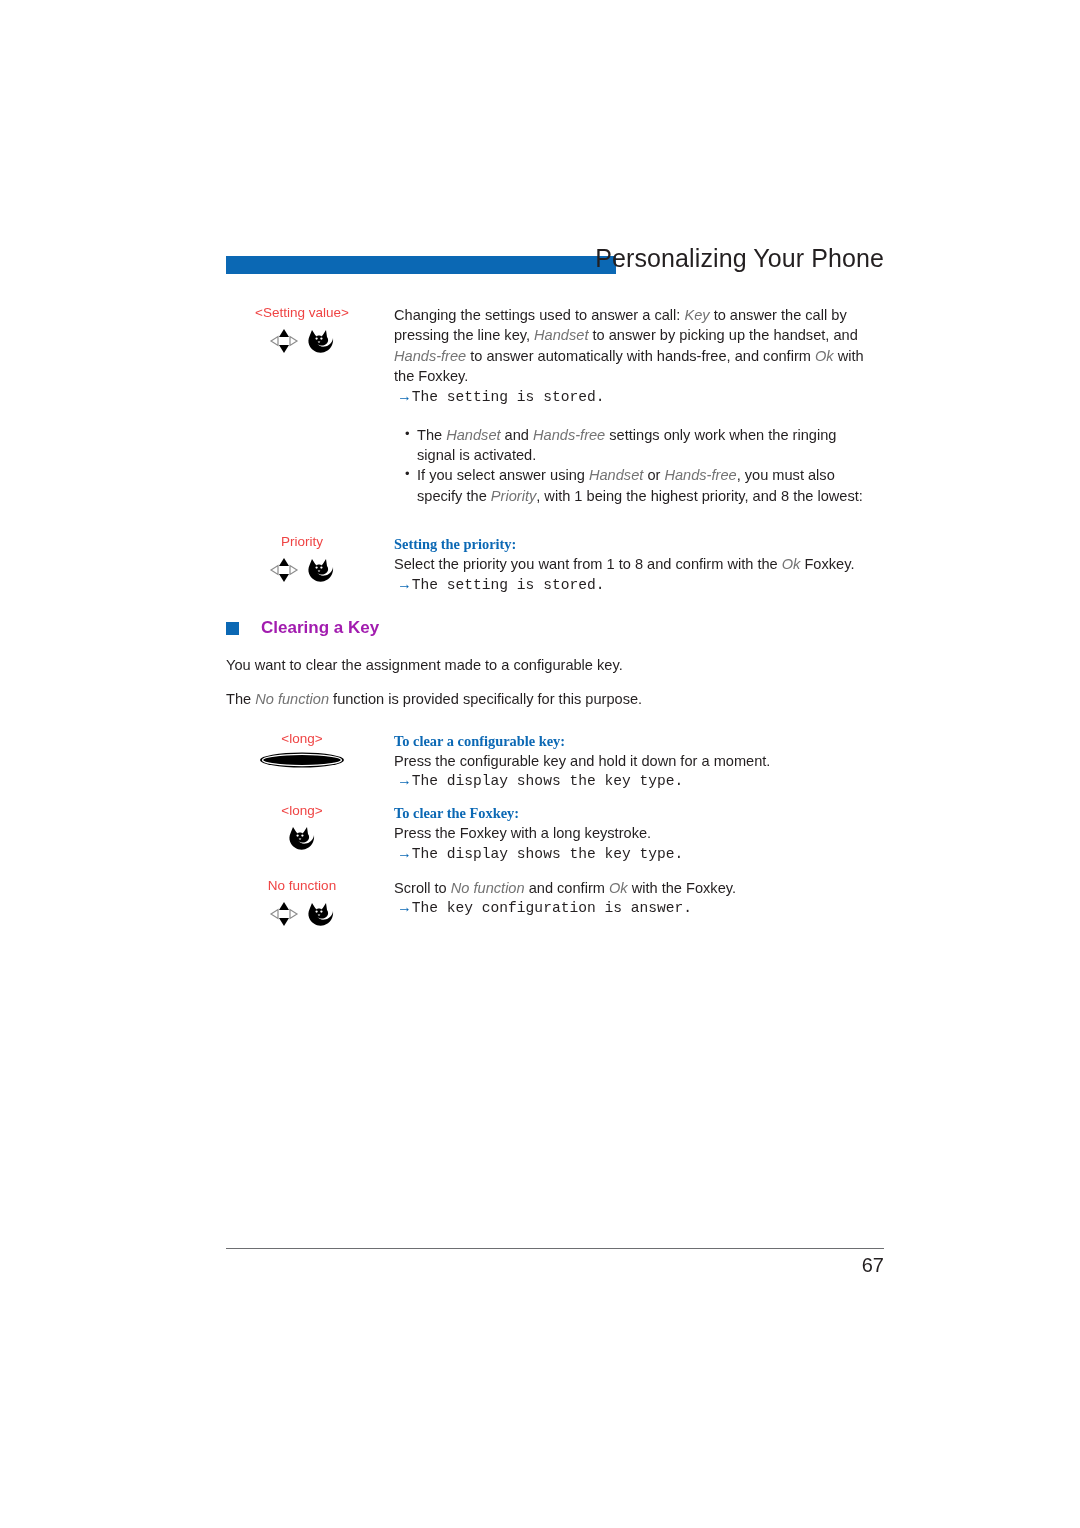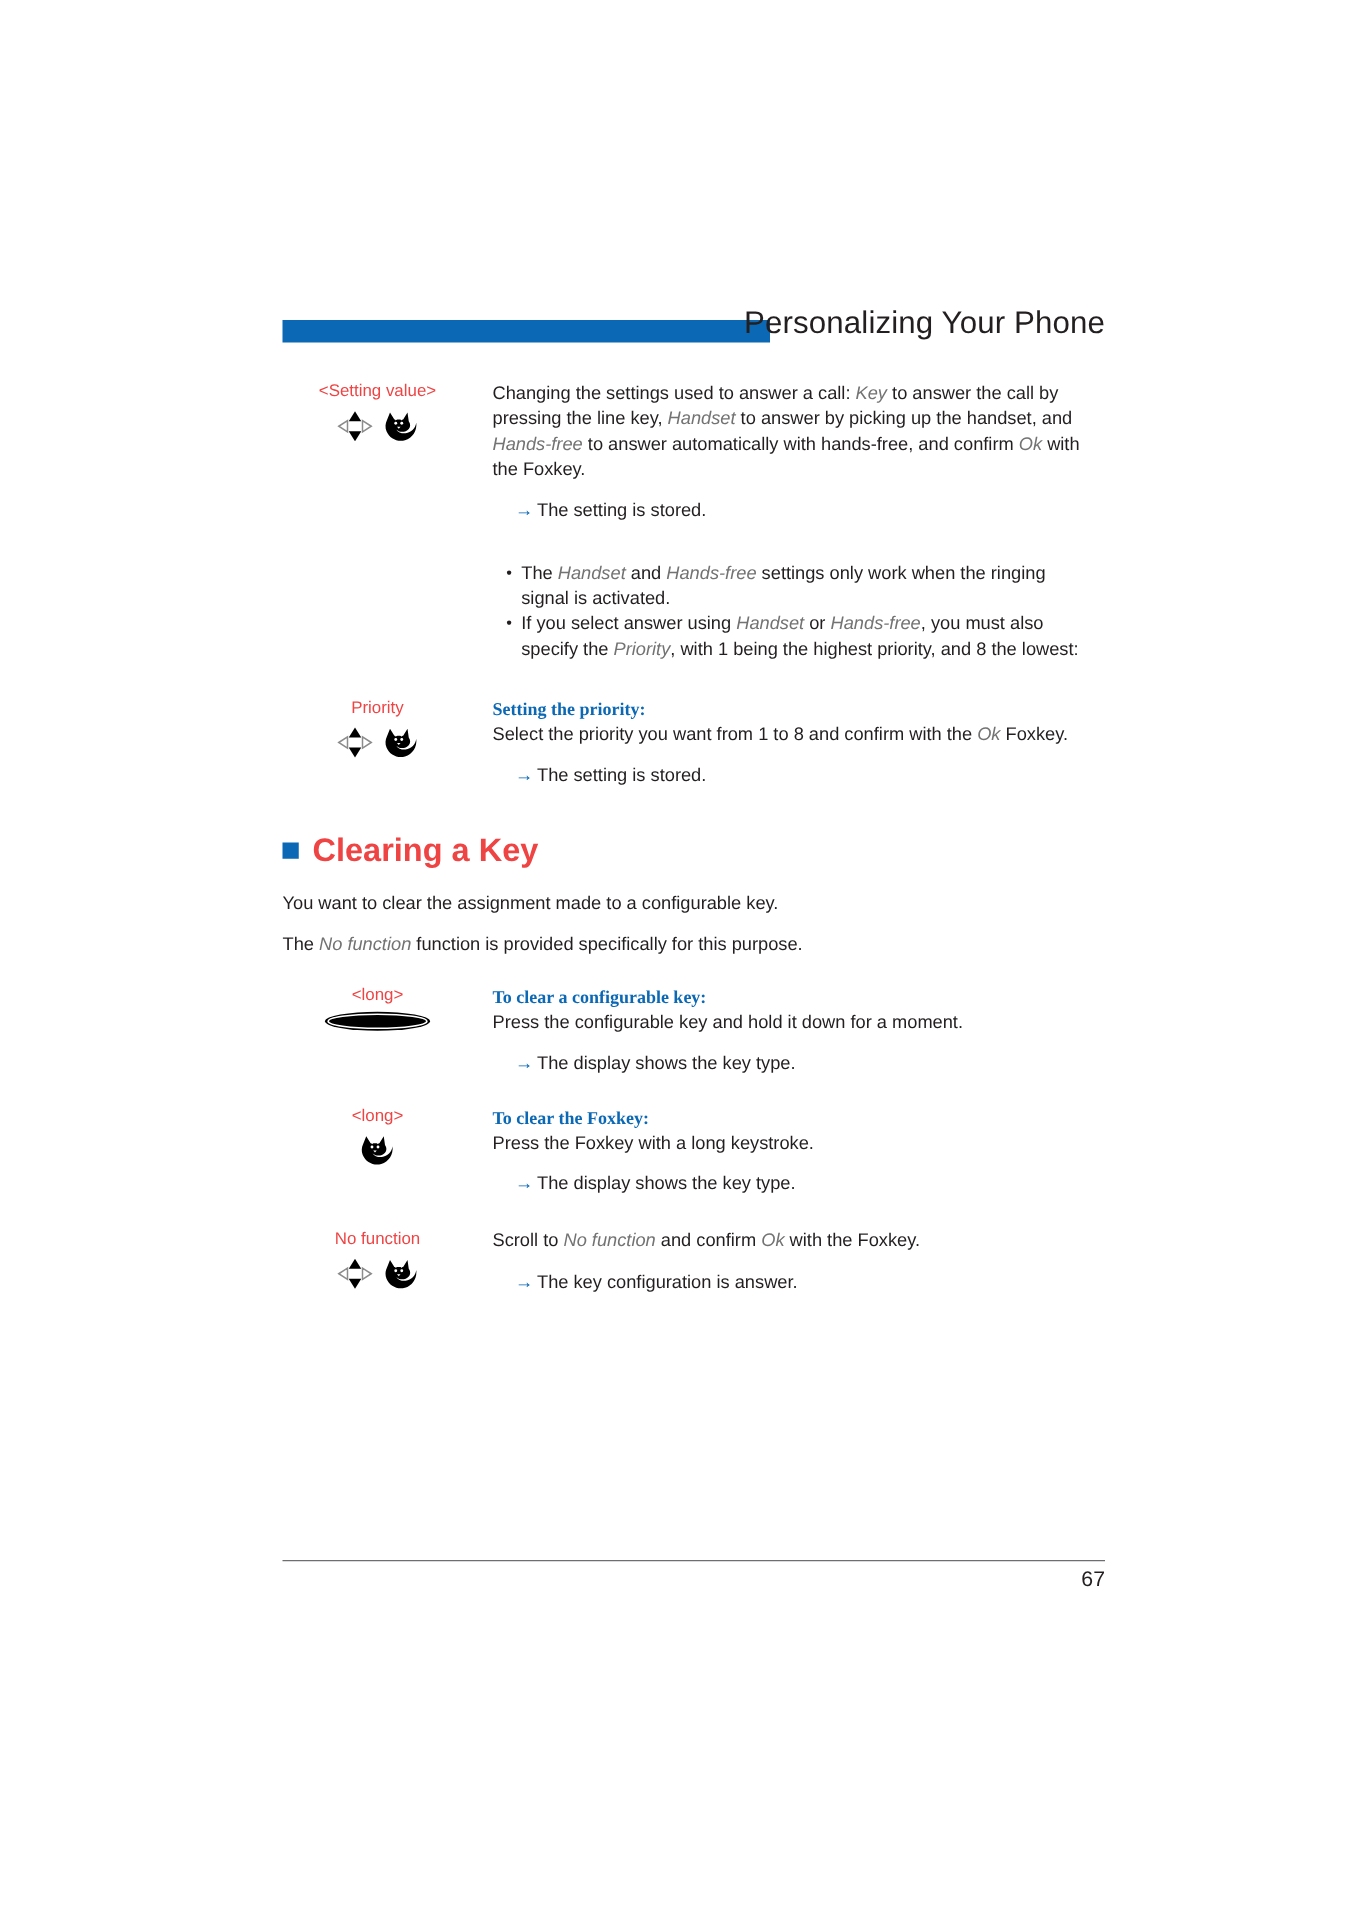--- a/index.html
+++ b/index.html
@@ -110,25 +110,26 @@
     font-family: Liberation Serif, serif;
   }
   .notes-head {
     margin: 0;
     font-size: 14.4px;
     font-weight: bold;
     color: #e07b15;
     line-height: 20px;
   }
   .result {
-    margin: 12px;
+    margin: 0;
     font-size: 14.6px;
     line-height: 20px;
     color: #231f20;
     padding-left: 6px;
+    font-family: Liberation Mono, monospace;
   }
   .arrow {
     color: #0b68b4;
     font-weight: bold;
     padding-right: 3px;
   }
   ul.notes {
     margin: 10px;
     padding: 0;
     list-style: none;
@@ -145,24 +146,24 @@
     position: absolute;
     left: 1px;
     top: -1px;
     font-size: 13px;
   }
 
   
   .section-heading {
     display: flex;
     align-items: center;
-    gap: 11px;
-    font-size: 26px;
+    gap: 22px;
+    font-size: 17px;
     font-weight: bold;
-    color: #ef4444;
+    color: #a21caf;
   }
   .sq {
     width: 13px;
     height: 13px;
     background: #0b68b4;
     display: inline-block;
   }
 
   
   .footer {
@@ -171,21 +172,21 @@
     top: 1248px;
     width: 658px;
   }
   .footer-rule {
     width: 100%;
     height: 1.4px;
     background: #6d6e71;
   }
   .footer-page {
     text-align: right;
-    font-size: 17px;
+    font-size: 20px;
     color: #231f20;
     margin-top: 5px;
   }
 
   svg { display: block; }
 </style>
 </head>
 <body>
 
 <div class="page">

